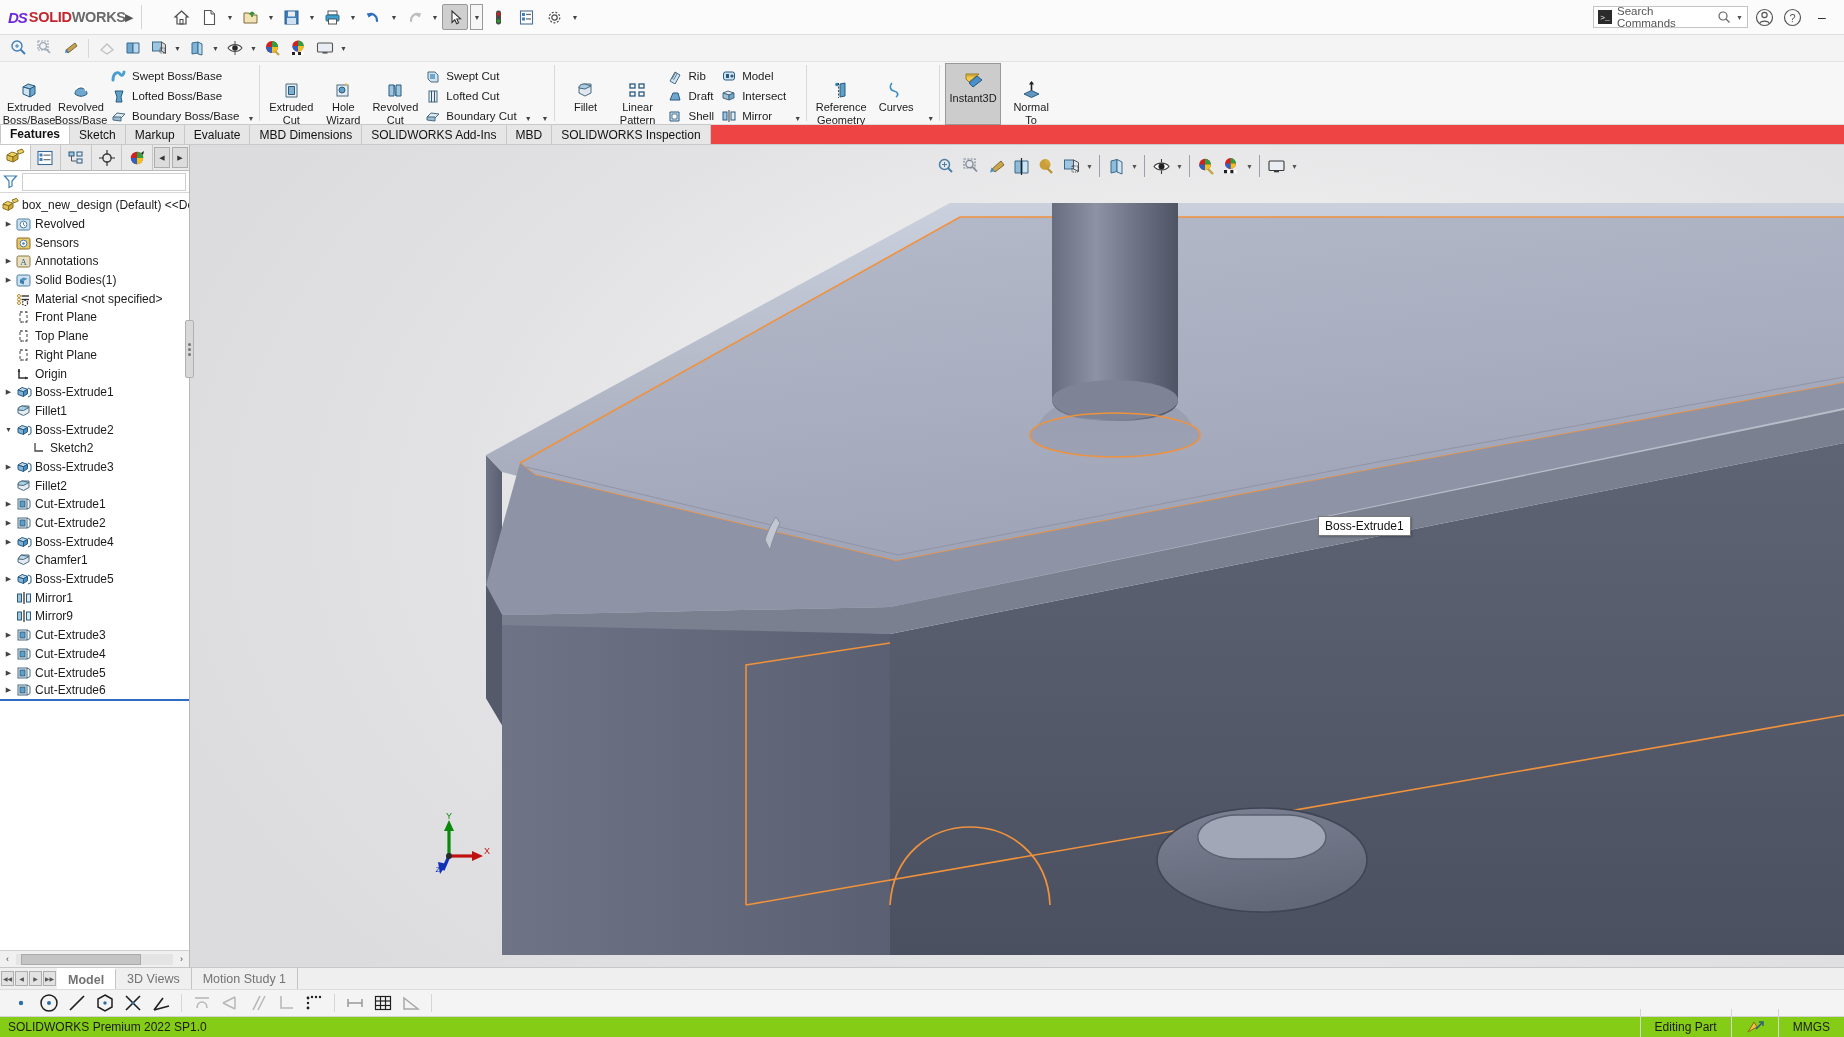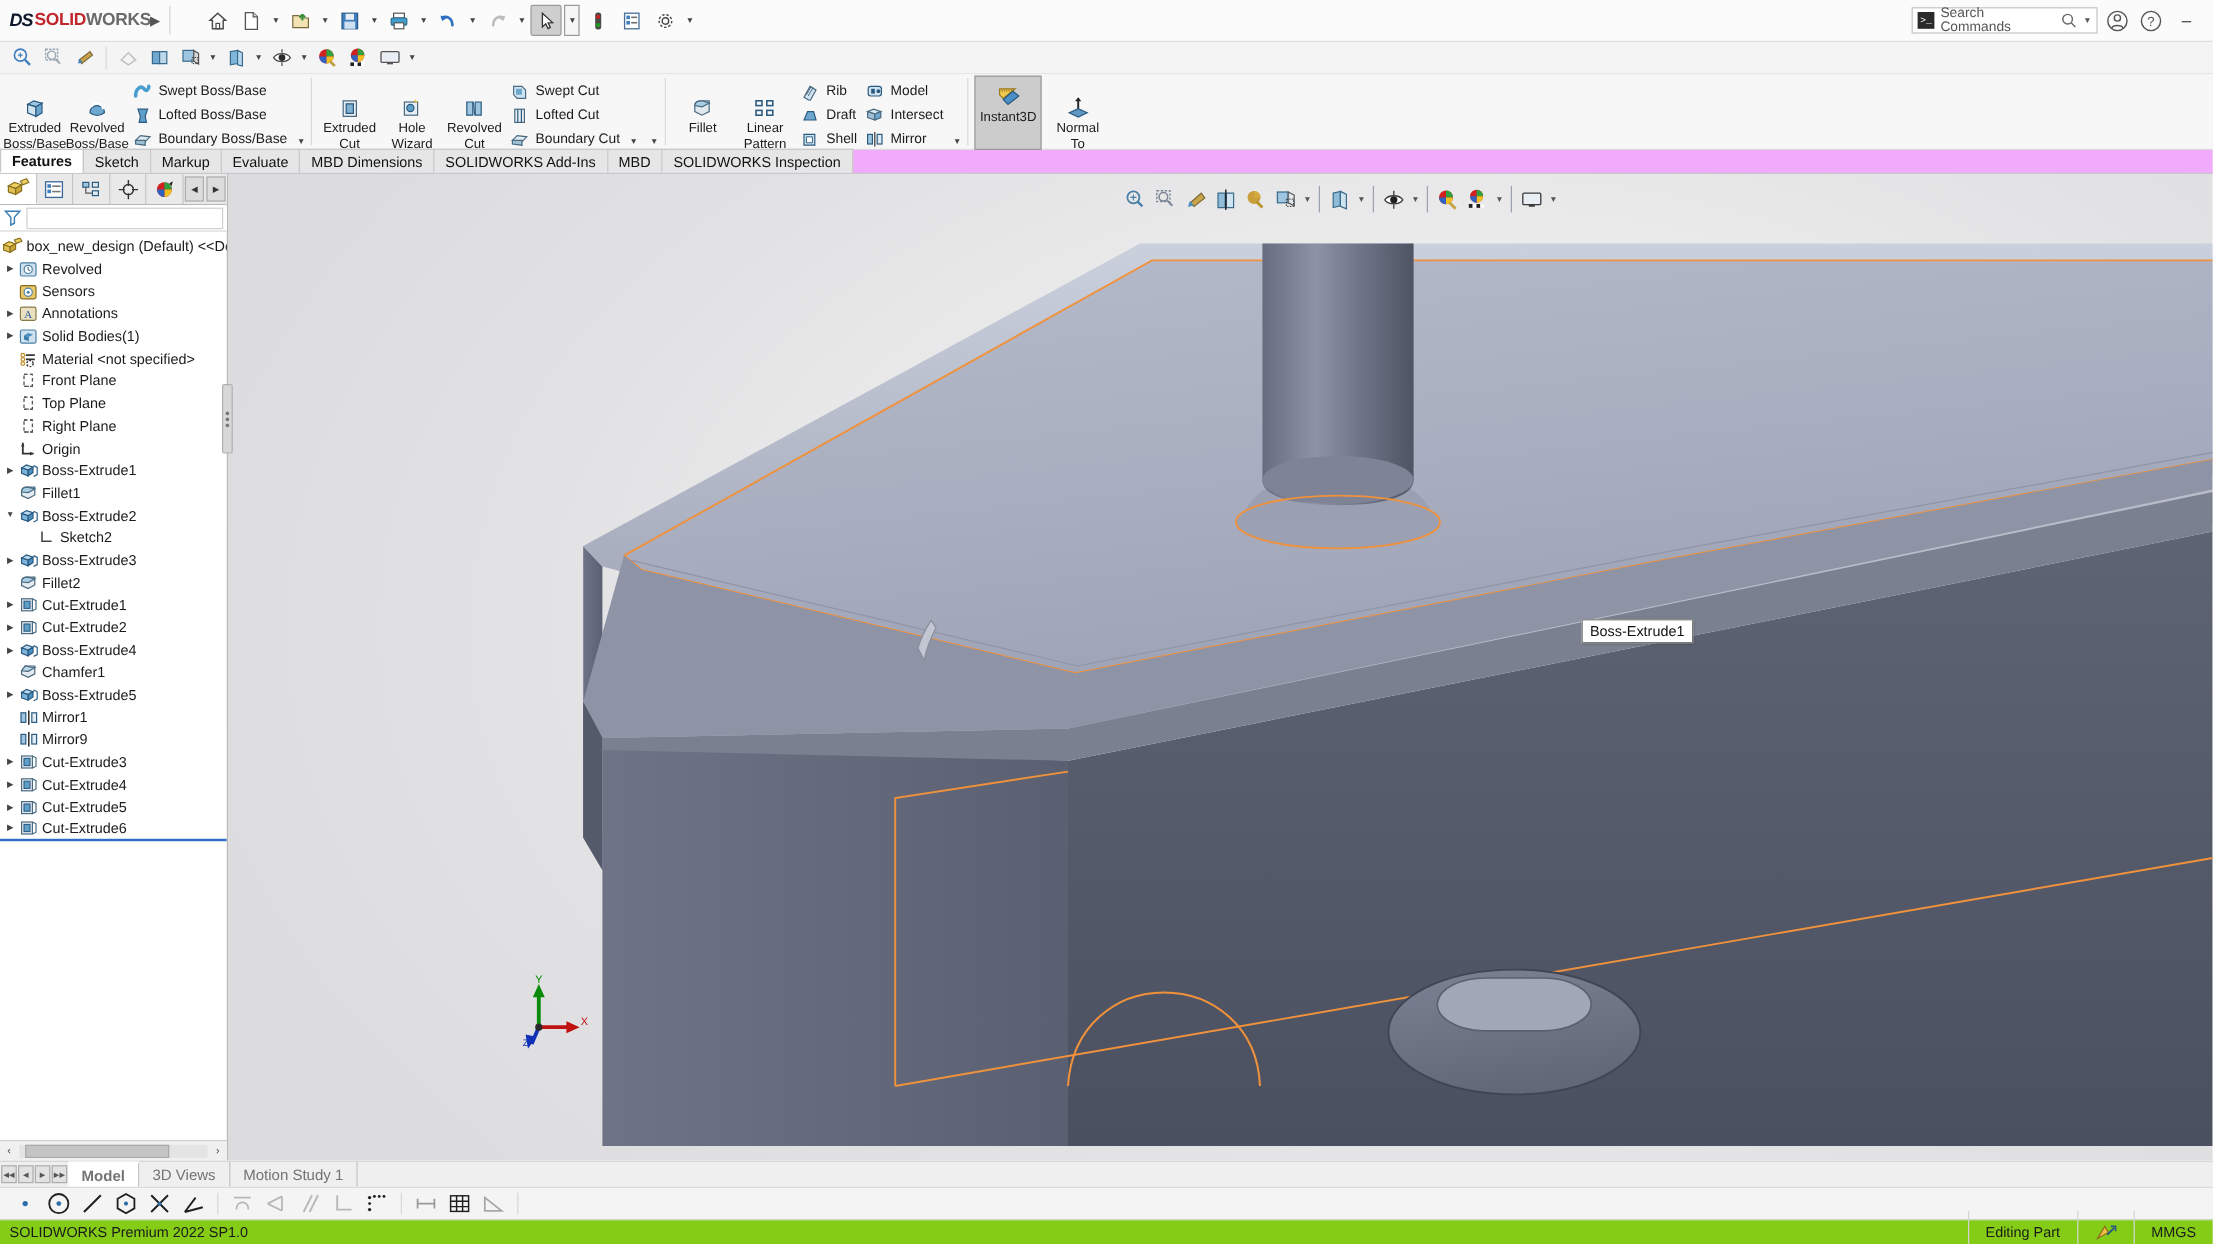--- a/index.html
+++ b/index.html
@@ -12,21 +12,21 @@
     -webkit-font-smoothing:antialiased;
   }
   .app{ position:relative; width:1844px; height:1037px; display:flex; flex-direction:column; }
 
   
   .titlebar{
     height:35px; background:#fbfbfb; border-bottom:1px solid #dedede;
     display:flex; align-items:center; position:relative; flex:0 0 35px;
   }
   .sw-logo{ display:flex; align-items:center; padding-left:8px; width:115px; }
-  .sw-logo .ds{ color:#0f172a; font-weight:bold; font-size:15px; font-style:italic; letter-spacing:-1px;}
+  .sw-logo .ds{ color:#6d28d9; font-weight:bold; font-size:15px; font-style:italic; letter-spacing:-1px;}
   .sw-logo .solid{ color:#c1272d; font-weight:bold; font-size:14.5px; letter-spacing:-0.3px; margin-left:2px;}
   .sw-logo .works{ color:#6b6b6b; font-weight:bold; font-size:14.5px; letter-spacing:-0.3px;}
   .tb-arrow{ color:#555; font-size:11px; margin-left:10px;}
   .tb-sep{ width:1px; height:24px; background:#d4d4d4; margin:0 8px; }
   .qat{ display:flex; align-items:center; gap:2px; margin-left:18px; }
   .qat-btn{
     width:26px;height:26px;display:flex;align-items:center;justify-content:center;
     border:1px solid transparent; border-radius:2px;
   }
   .qat-btn.active{ background:#cfcfcf; border:1px solid #9a9a9a; }
@@ -77,21 +77,21 @@
   .rstack{ display:flex;flex-direction:column; padding-top:3px; gap:1px;}
   .rsm{ display:flex;align-items:center; gap:5px; height:19px; font-size:11.5px; padding:0 3px;}
   .rsm .gi{ width:17px;height:17px;display:flex;align-items:center;justify-content:center;}
   .rbig.boxed{
     border:1px solid #999; background:#cccccc; width:56px; height:62px; padding-top:6px;
   }
   .grp-caret{ align-self:flex-end; font-size:7px;color:#444; padding:0 5px 2px 5px;}
 
   
   .cmdtabs{
-    height:20px;background:#f0abfc;display:flex;align-items:flex-end;flex:0 0 20px;
+    height:20px;background:#ef4444;display:flex;align-items:flex-end;flex:0 0 20px;
     border-bottom:1px solid #c9c9c9; position:relative; z-index:5;
   }
   .ctab{
     height:20px;padding:0 9px;display:flex;align-items:center;font-size:12px;
     border:1px solid #c9c9c9;border-bottom:none;background:#e6e6e6;margin-right:-1px;color:#111;
   }
   .ctab.active{ background:#fff; font-weight:bold; border-bottom:1px solid #fff; }
 
   
   .body{ flex:1; display:flex; position:relative; min-height:0; }
@@ -597,20 +597,42 @@
                 <rect x="10" y="4" width="4" height="8" fill="#dfeaf2" stroke="#2a5a80" stroke-width="1"></rect>
                 <line x1="8" y1="2" x2="8" y2="14" stroke="#333" stroke-width="1"></line>
               </svg>
           </span>
           <span>Mirror</span>
         </div>
       </div>
       <div class="grp-caret">▼</div>
     </div>
 
+    <div class="rgroup">
+      <div class="rbig" style="width:58px">
+        <span class="gi">
+          <svg width="21" height="21" viewBox="0 0 21 21">
+              <circle cx="6" cy="4.5" r="1.8" fill="#2a7fbf"></circle>
+              <path d="M9 4 l5 -1 v13 l-5 1 Z" fill="#5fa0c8" stroke="#2a5a80" stroke-width="1"></path>
+              <line x1="7.5" y1="3" x2="7.5" y2="18" stroke="#333" stroke-width=".9" stroke-dasharray="2 1.5"></line>
+            </svg>
+        </span>
+        <span class="lbl">Reference</span>
+        <span class="lbl">Geometry</span>
+      </div>
+      <div class="rbig">
+        <span class="gi">
+          <svg width="21" height="21" viewBox="0 0 21 21">
+              <path d="M6 3 C3 6 4 10 8 11 C12 12 13 15 10 17" fill="none" stroke="#3a8fc0" stroke-width="1.6"></path>
+            </svg>
+        </span>
+        <span class="lbl">Curves</span>
+      </div>
+      <div class="grp-caret">▼</div>
+    </div>
 
     <div class="rgroup">
       <div class="rbig boxed">
         <span class="gi">
           <svg width="24" height="20" viewBox="0 0 24 20">
               <path d="M5 3 h13 l-10 8 l-3 -3 Z" fill="#f0c850" stroke="#9a7a20" stroke-width="1"></path>
               <path d="M16 5 l5 4 l-9 7 l-4 -4 Z" fill="#4a90c8" stroke="#2a5a80" stroke-width="1"></path>
               <g stroke="#9a7a20" stroke-width=".8">
                 <path d="M7 3.5 v2 M9 3.5 v2 M11 3.5 v2 M13 3.5 v2 M15 3.5 v2"></path>
               </g>

